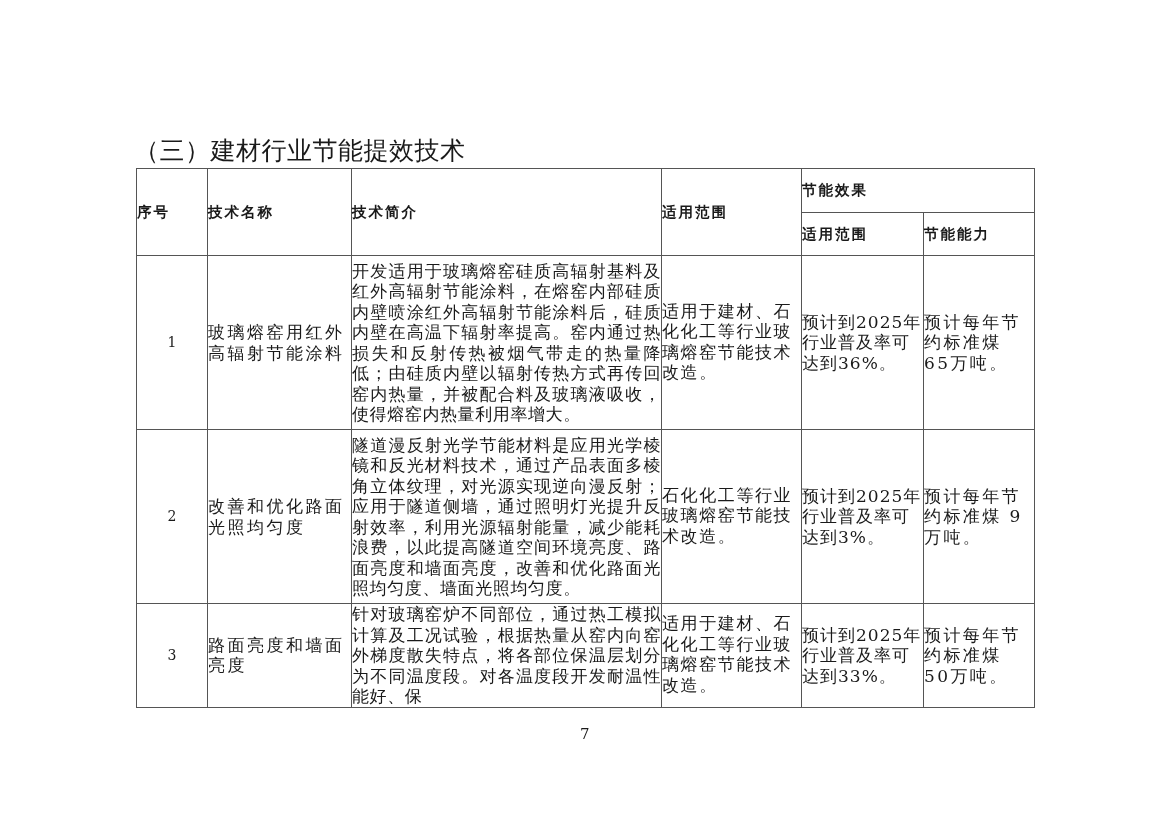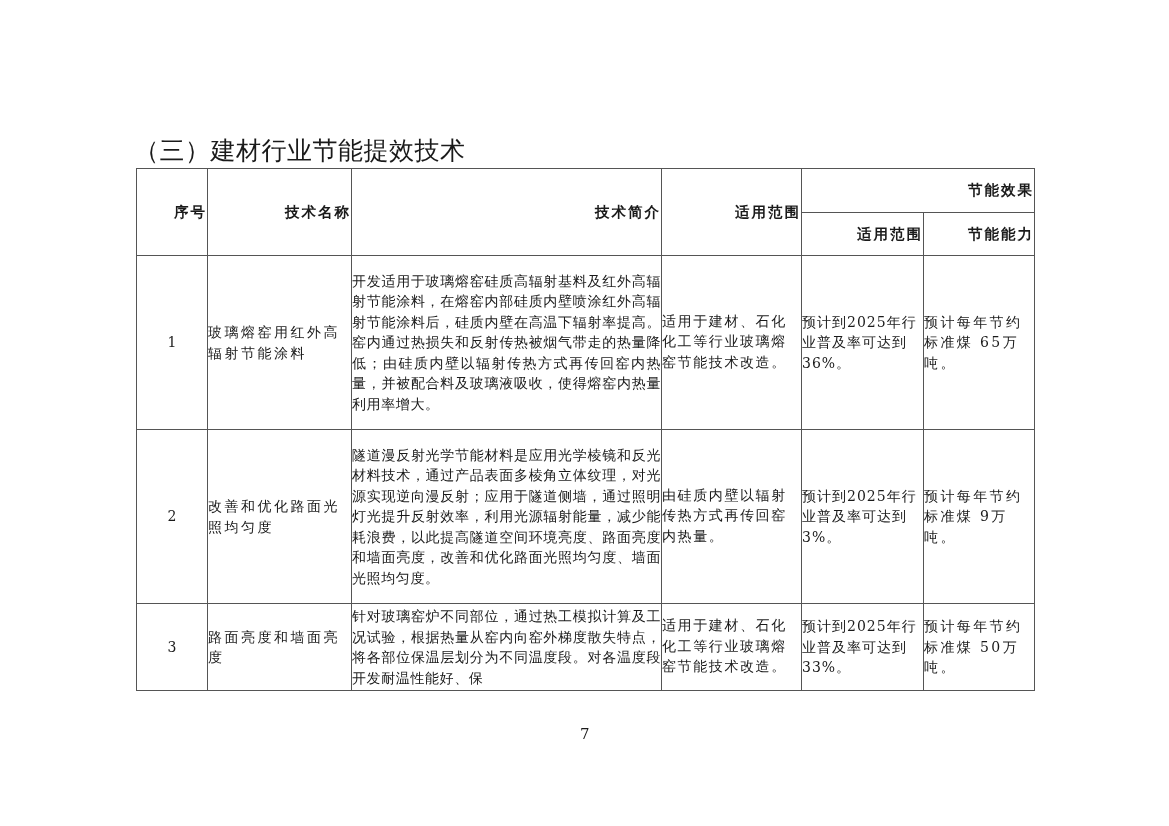--- a/index.html
+++ b/index.html
@@ -4,22 +4,22 @@
 <style>
   html, body { margin: 0; padding: 0; background: #ffffff; }
   body { width: 1169px; height: 826px; position: relative; overflow: hidden;
          font-family: "DejaVu Serif", "Liberation Serif", serif; color: #1a1a1a; }
   .section-title { position: absolute; left: 134px; top: 134px; font-size: 25px;
                    font-family: "DejaVu Sans", "Liberation Sans", sans-serif; letter-spacing: 0.5px; }
   table.main { position: absolute; left: 136px; top: 168px; width: 898px;
                border-collapse: collapse; table-layout: fixed; }
   table.main td, table.main th { border: 1.2px solid #555; padding: 0; vertical-align: middle; }
   th { font-family: Liberation Mono, monospace; font-weight: bold; font-size: 14.5px;
-       text-align: right; letter-spacing: 2px; }
-  td { font-size: 14px; line-height: 20.5px; }
+       text-align: left; letter-spacing: 2px; }
+  td { font-size: 17px; line-height: 20.5px; }
   td.num { text-align: center; font-size: 14px; }
   td.name { padding: 0 6px 0 9px; letter-spacing: 2.5px; }
   td.desc { padding: 0 4px 0 7px; vertical-align: top; text-align: justify; letter-spacing: 0.6px; }
   td.scope { padding: 0 6px 0 9px; letter-spacing: 1.6px; font-family: Liberation Serif, serif; }
   td.pot { padding: 0 6px 0 10px; letter-spacing: 1px; }
   td.cap { padding: 0 6px 0 10px; letter-spacing: 2.4px; }
   .page-num { position: absolute; left: 580px; top: 725px; font-size: 15px; }
 </style>
 </head>
 <body>
@@ -54,21 +54,21 @@
       <td class="name">玻璃熔窑用红外高辐射节能涂料</td>
       <td class="desc">开发适用于玻璃熔窑硅质高辐射基料及红外高辐射节能涂料，在熔窑内部硅质内壁喷涂红外高辐射节能涂料后，硅质内壁在高温下辐射率提高。窑内通过热损失和反射传热被烟气带走的热量降低；由硅质内壁以辐射传热方式再传回窑内热量，并被配合料及玻璃液吸收，使得熔窑内热量利用率增大。</td>
       <td class="scope">适用于建材、石化化工等行业玻璃熔窑节能技术改造。</td>
       <td class="pot">预计到2025年行业普及率可达到36%。</td>
       <td class="cap">预计每年节约标准煤 65万吨。</td>
     </tr>
     <tr style="height:174px">
       <td class="num">2</td>
       <td class="name">改善和优化路面光照均匀度</td>
       <td class="desc">隧道漫反射光学节能材料是应用光学棱镜和反光材料技术，通过产品表面多棱角立体纹理，对光源实现逆向漫反射；应用于隧道侧墙，通过照明灯光提升反射效率，利用光源辐射能量，减少能耗浪费，以此提高隧道空间环境亮度、路面亮度和墙面亮度，改善和优化路面光照均匀度、墙面光照均匀度。</td>
-      <td class="scope">由硅质内壁以辐射传热方式再传回窑内热量。</td>
+      <td class="scope">石化化工等行业玻璃熔窑节能技术改造。</td>
       <td class="pot">预计到2025年行业普及率可达到3%。</td>
       <td class="cap">预计每年节约标准煤 9万吨。</td>
     </tr>
     <tr style="height:87px">
       <td class="num">3</td>
       <td class="name">路面亮度和墙面亮度</td>
       <td class="desc">针对玻璃窑炉不同部位，通过热工模拟计算及工况试验，根据热量从窑内向窑外梯度散失特点，将各部位保温层划分为不同温度段。对各温度段开发耐温性能好、保</td>
       <td class="scope">适用于建材、石化化工等行业玻璃熔窑节能技术改造。</td>
       <td class="pot">预计到2025年行业普及率可达到33%。</td>
       <td class="cap">预计每年节约标准煤 50万吨。</td>

